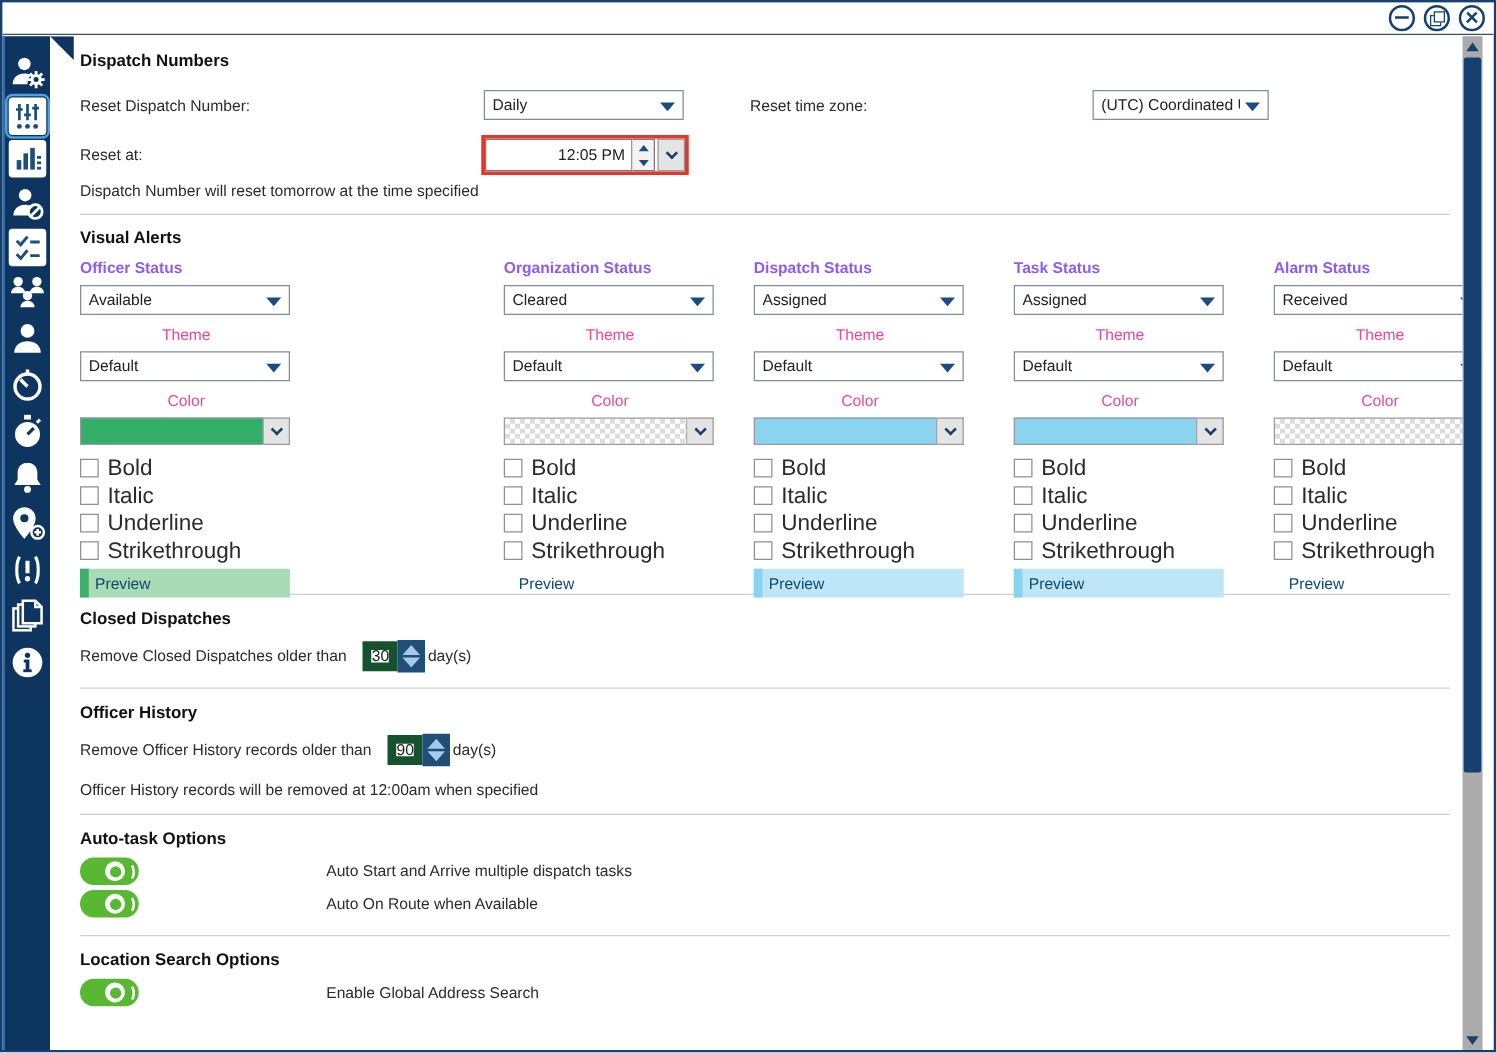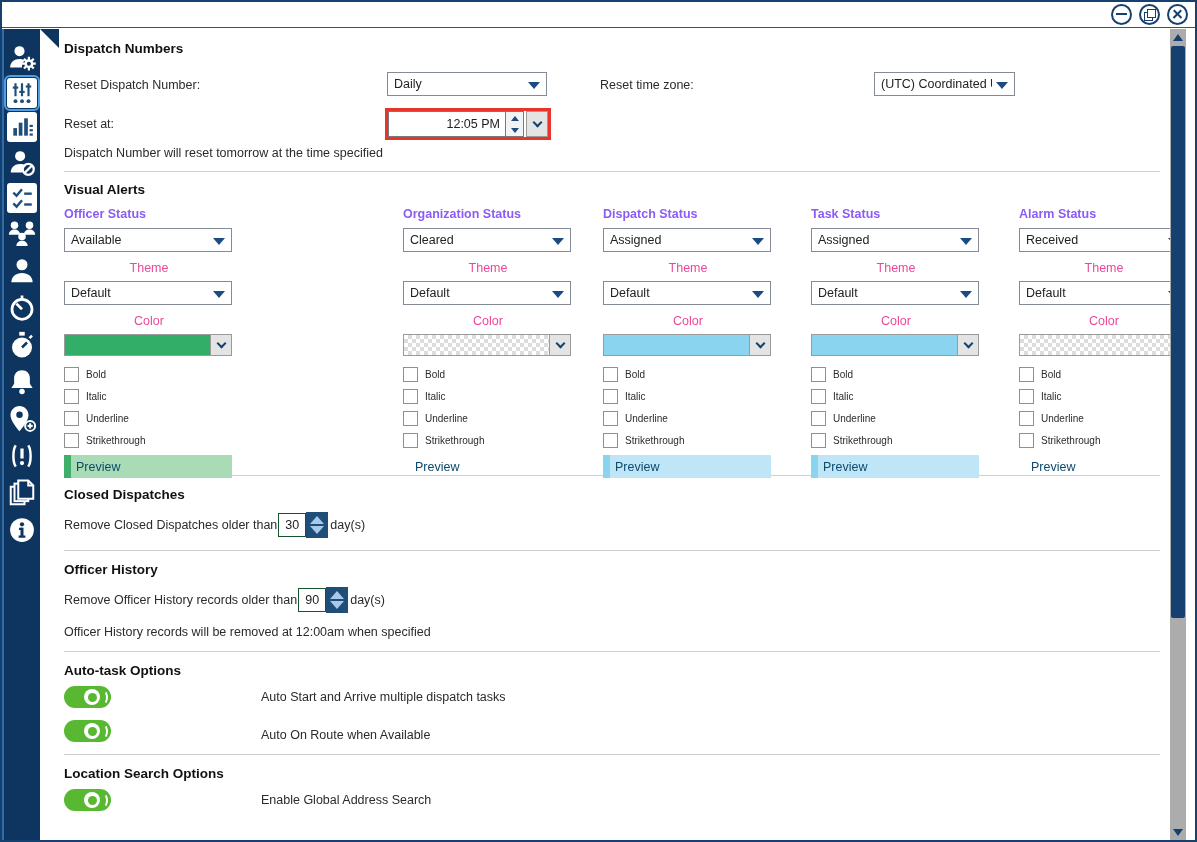--- a/index.html
+++ b/index.html
@@ -62,27 +62,27 @@
   .va-col { position:absolute; top:0; width:170px; }
   .va-col .va-title { font-size:12.5px; font-weight:bold; color:#8b5cf6; margin-bottom:7px; }
   .va-col .dd { width:168px; margin-bottom:9px; }
   .va-col .small-label { font-size:12.5px; color:#ec4899; margin-bottom:6px;text-align:center; }
   .swatch-ctrl { display:flex; width:168px; height:22px; margin-bottom:7px; cursor:pointer; }
   .swatch { flex:1; border:1px solid #9a9a9a; background:#fff; }
   .swatch.checker { background-image: conic-gradient(#dcdcdc 25%, #fff 0 50%, #dcdcdc 0 75%, #fff 0); background-size:8px 8px; }
   .swatch-btn { width:21px; background:#E4E4E4; border:1px solid #9a9a9a; border-left:none; display:flex; align-items:center; justify-content:center; }
   .cb-row { display:flex; align-items:center; height:22px; gap:7px; cursor:pointer; }
   .cb { width:15px; height:15px; border:1px solid #8f8f8f; background:#fff; flex:0 0 auto; }
-  .cb-row .lbl { font-size:10px; }
+  .cb-row .lbl { font-size:18px; }
   .preview { width:168px; height:23px; margin-top:4px; display:flex; align-items:center; font-size:12.5px; color:#0c4a6e; }
   .preview .stripe { width:7px; align-self:stretch; margin-right:5px; }
   .preview.plain { padding-left:12px; }
   
   .num-row { display:flex; align-items:center; margin-top:10px; height:26px; }
-  .numbox { width:28px; height:24px; border:1px solid #14532d; background:#fff; font-size:12.5px; display:flex; align-items:center; justify-content:center; margin-left:1px; }
+  .numbox { width:28px; height:24px; border:7px solid #14532d; background:#fff; font-size:12.5px; display:flex; align-items:center; justify-content:center; margin-left:13px; }
   .numspin { width:22px; height:26px; background:#1F4E79; display:flex; flex-direction:column; align-items:center; justify-content:center; gap:2px; cursor:pointer; }
   .numspin .u { width:0;height:0;border-left:7px solid transparent;border-right:7px solid transparent;border-bottom:8px solid #A9C9EA; }
   .numspin .d { width:0;height:0;border-left:7px solid transparent;border-right:7px solid transparent;border-top:8px solid #A9C9EA; }
   .num-row .suffix { margin-left:2px; }
   .sec-note { margin-top:12px; }
   
   .tg-row { display:flex; align-items:center; height:26px; margin-top:6px; }
   .toggle { position:relative; width:47px; height:22px; border-radius:11px; background:#58B832; cursor:pointer; flex:0 0 auto; }
   .toggle .knob { position:absolute; right:11px; top:3px; width:16px; height:16px; border-radius:50%; background:#fff; }
   .toggle .knob::after { content:""; position:absolute; inset:3.5px; border-radius:50%; background:#58B832; }
@@ -530,21 +530,21 @@
     <div class="hr" style="margin-top:12px;"></div>
 
     <div class="sec-title" style="margin-top:11px;">Auto-task Options</div>
     <div class="tg-row">
       <span class="toggle">
         <span class="knob"></span>
         <span class="arc"></span>
       </span>
       <span class="lbl">Auto Start and Arrive multiple dispatch tasks</span>
     </div>
-    <div class="tg-row" style="margin-top:6px;align-items:flex-end;">
+    <div class="tg-row" style="margin-top:0;">
       <span class="toggle">
         <span class="knob"></span>
         <span class="arc"></span>
       </span>
       <span class="lbl">Auto On Route when Available</span>
     </div>
     <div class="hr" style="margin-top:12px;"></div>
 
     <div class="sec-title" style="margin-top:11px;">Location Search Options</div>
     <div class="tg-row">

